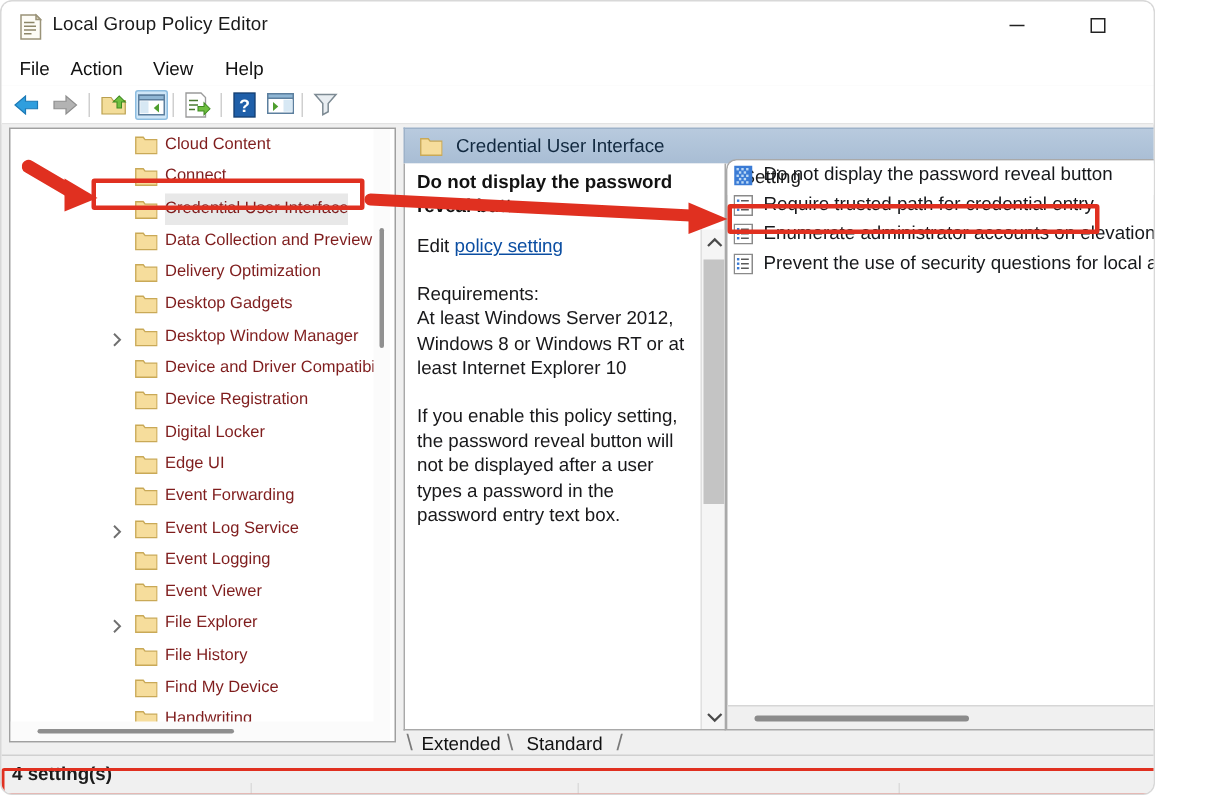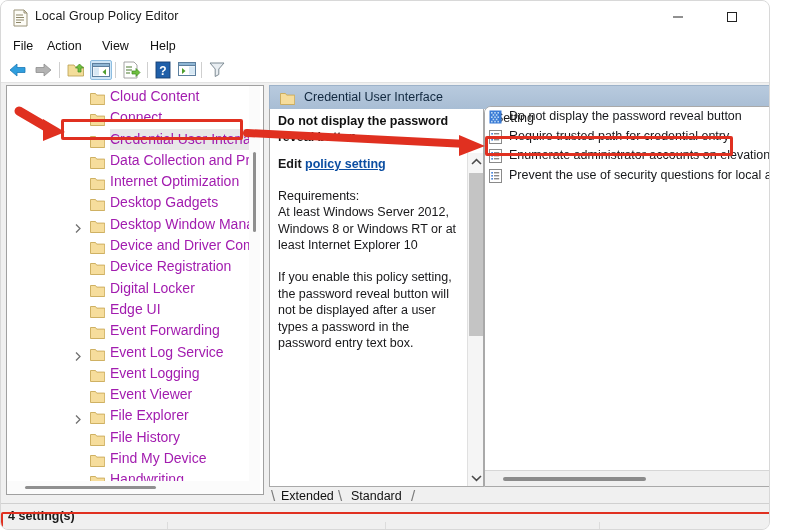--- a/index.html
+++ b/index.html
@@ -73,21 +73,21 @@
     position: absolute; left: 5px; top: 84px; width: 258px; height: 410px;
     background: #ffffff; border: 1px solid #a0a0a0;
     overflow: hidden;
   }
   #tree {
     position: absolute; left: 0; top: 0; width: 246px; height: 100%;
     overflow: hidden;
   }
   .tnode {
     position: relative; height: 21.3px; white-space: nowrap;
-    font-size: 14px; color: #a21caf; line-height: 21.3px;
+    font-size: 11px; color: #7f1d1d; line-height: 21.3px;
   }
   .tnode .twist {
     position: absolute; left: 66px; top: 5px; width: 10px; height: 11px;
   }
   .tnode .tfolder {
     position: absolute; left: 83px; top: 4px; width: 15px; height: 13px;
   }
   .tnode .tlabel {
     position: absolute; left: 103px; top: 0;
   }
@@ -126,21 +126,21 @@
     overflow: hidden;
   }
   #cp-title {
     position: absolute; left: 8px; top: 4px; width: 190px;
     font-size: 12.5px; font-weight: bold; color: #121212; line-height: 16px;
   }
   #cp-body {
     position: absolute; left: 8px; top: 47px; width: 185px; height: 325px;
     font-size: 12.5px; color: #18181a; line-height: 16.6px; overflow: hidden;
   }
-  #cp-body .editline { margin-bottom: 15px; font-weight: bold; }
+  #cp-body .editline { margin-bottom: 15px; }
   #cp-body a { color: #0b4ea2; text-decoration: underline; }
   #cp-body p { margin: 0 0 15px 0; }
   #cp-vscroll {
     position: absolute; right: 0; top: 44px; width: 16px; height: 333px;
     background: #f5f5f5; border-left: 1px solid #e0e0e0;
   }
   #cp-vscroll .arrw {
     position: absolute; left: 0; width: 16px; height: 17px;
     display: flex; align-items: center; justify-content: center;
   }
@@ -345,21 +345,21 @@
         <div class="tnode">
           <span class="tfolder"><svg width="15" height="13" viewBox="0 0 15 13">
               <path d="M0.5 1.5 h5 l1.2 1.6 h8 v9.4 h-14.2 z" fill="#f6dd9c" stroke="#c9a957" stroke-width="0.9"></path>
             </svg></span>
           <span class="tlabel">Data Collection and Preview</span>
         </div>
         <div class="tnode">
           <span class="tfolder"><svg width="15" height="13" viewBox="0 0 15 13">
               <path d="M0.5 1.5 h5 l1.2 1.6 h8 v9.4 h-14.2 z" fill="#f6dd9c" stroke="#c9a957" stroke-width="0.9"></path>
             </svg></span>
-          <span class="tlabel">Internet Optimization</span>
+          <span class="tlabel">Delivery Optimization</span>
         </div>
         <div class="tnode">
           <span class="tfolder"><svg width="15" height="13" viewBox="0 0 15 13">
               <path d="M0.5 1.5 h5 l1.2 1.6 h8 v9.4 h-14.2 z" fill="#f6dd9c" stroke="#c9a957" stroke-width="0.9"></path>
             </svg></span>
           <span class="tlabel">Desktop Gadgets</span>
         </div>
         <div class="tnode">
           <span class="twist"><svg width="10" height="11" viewBox="0 0 10 11">
               <path d="M3 1.5 L7 5.5 L3 9.5" fill="none" stroke="#707070" stroke-width="1.3"></path>

